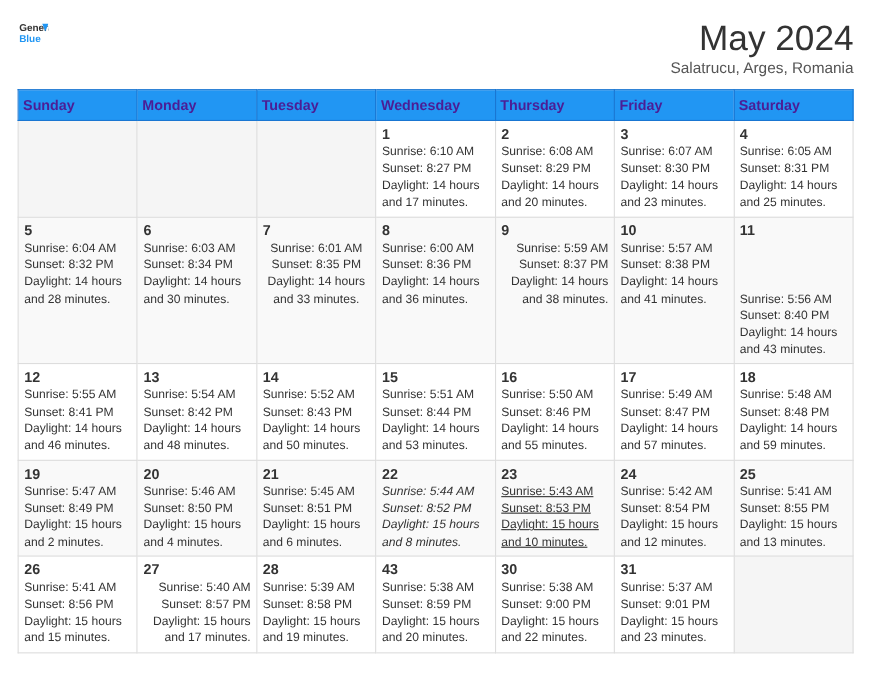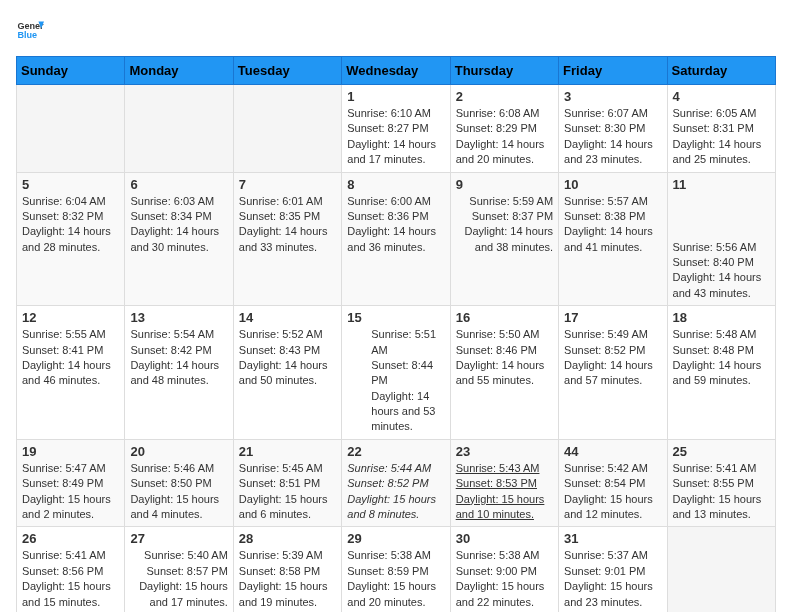--- a/index.html
+++ b/index.html
@@ -38,21 +38,21 @@
       font-weight: normal;
       color: #555;
     }
     .calendar {
       width: 100%;
       border-collapse: collapse;
       border: 1px solid #ccc;
     }
     .calendar th {
       background: #2196F3;
-      color: #000000;
+      color: #4c1d95;
       font-size: 13px;
       font-weight: bold;
       padding: 6px 4px;
       text-align: left;
       border: 1px solid #1976D2;
     }
     .calendar td {
       vertical-align: top;
       border: 1px solid #ddd;
       padding: 4px 5px;
@@ -85,20 +85,24 @@
 </head>
 <body>
 
 <div class="header">
   <div class="logo">
     <svg class="logo-icon" viewBox="0 0 40 40">
       <text x="2" y="18" font-size="13" font-weight="bold" fill="#333">General</text>
       <text x="2" y="32" font-size="13" font-weight="bold" fill="#2196F3">Blue</text>
       <polygon points="32,8 40,8 36,18" fill="#2196F3"></polygon>
     </svg>
+  </div>
+  <div class="title-block">
+    <h1>May 2024</h1>
+    <h2>Salatrucu, Arges, Romania</h2>
   </div>
 </div>
 
 <table class="calendar">
   <thead>
     <tr>
     <th>Sunday</th>
         <th>Monday</th>
         <th>Tuesday</th>
         <th>Wednesday</th>
@@ -145,21 +149,21 @@
 Daylight: 14 hours and 28 minutes.</div>
         </td>
         <td>
           <span class="day-num">6</span>
           <div class="day-info" style="white-space: pre-line;">Sunrise: 6:03 AM
 Sunset: 8:34 PM
 Daylight: 14 hours and 30 minutes.</div>
         </td>
         <td>
           <span class="day-num">7</span>
-          <div class="day-info" style="white-space: pre-line;">Sunrise: 6:01 AM
+          <div class="day-info" style="white-space: pre-line; text-align: center;">Sunrise: 6:01 AM
 Sunset: 8:35 PM
 Daylight: 14 hours and 33 minutes.</div>
         </td>
         <td>
           <span class="day-num">8</span>
           <div class="day-info" style="white-space: pre-line;">Sunrise: 6:00 AM
 Sunset: 8:36 PM
 Daylight: 14 hours and 36 minutes.</div>
         </td>
         <td>
@@ -195,34 +199,34 @@
 Daylight: 14 hours and 48 minutes.</div>
         </td>
         <td>
           <span class="day-num">14</span>
           <div class="day-info" style="white-space: pre-line;">Sunrise: 5:52 AM
 Sunset: 8:43 PM
 Daylight: 14 hours and 50 minutes.</div>
         </td>
         <td>
           <span class="day-num">15</span>
-          <div class="day-info" style="white-space: pre-line; margin-left: 24px;">Sunrise: 5:51 AM
+          <div class="day-info" style="white-space: pre-line;">Sunrise: 5:51 AM
 Sunset: 8:44 PM
 Daylight: 14 hours and 53 minutes.</div>
         </td>
         <td>
           <span class="day-num">16</span>
           <div class="day-info" style="white-space: pre-line;">Sunrise: 5:50 AM
 Sunset: 8:46 PM
 Daylight: 14 hours and 55 minutes.</div>
         </td>
         <td>
           <span class="day-num">17</span>
           <div class="day-info" style="white-space: pre-line;">Sunrise: 5:49 AM
-Sunset: 8:52 PM
+Sunset: 8:47 PM
 Daylight: 14 hours and 57 minutes.</div>
         </td>
         <td>
           <span class="day-num">18</span>
           <div class="day-info" style="white-space: pre-line;">Sunrise: 5:48 AM
 Sunset: 8:48 PM
 Daylight: 14 hours and 59 minutes.</div>
         </td>
       </tr>
       <tr>
@@ -250,21 +254,21 @@
 Sunset: 8:52 PM
 Daylight: 15 hours and 8 minutes.</div>
         </td>
         <td>
           <span class="day-num">23</span>
           <div class="day-info" style="white-space: pre-line; text-decoration: underline;">Sunrise: 5:43 AM
 Sunset: 8:53 PM
 Daylight: 15 hours and 10 minutes.</div>
         </td>
         <td>
-          <span class="day-num">44</span>
+          <span class="day-num">24</span>
           <div class="day-info" style="white-space: pre-line;">Sunrise: 5:42 AM
 Sunset: 8:54 PM
 Daylight: 15 hours and 12 minutes.</div>
         </td>
         <td>
           <span class="day-num">25</span>
           <div class="day-info" style="white-space: pre-line;">Sunrise: 5:41 AM
 Sunset: 8:55 PM
 Daylight: 15 hours and 13 minutes.</div>
         </td>
@@ -282,21 +286,21 @@
 Sunset: 8:57 PM
 Daylight: 15 hours and 17 minutes.</div>
         </td>
         <td>
           <span class="day-num">28</span>
           <div class="day-info" style="white-space: pre-line;">Sunrise: 5:39 AM
 Sunset: 8:58 PM
 Daylight: 15 hours and 19 minutes.</div>
         </td>
         <td>
-          <span class="day-num">29</span>
+          <span class="day-num">43</span>
           <div class="day-info" style="white-space: pre-line;">Sunrise: 5:38 AM
 Sunset: 8:59 PM
 Daylight: 15 hours and 20 minutes.</div>
         </td>
         <td>
           <span class="day-num">30</span>
           <div class="day-info" style="white-space: pre-line;">Sunrise: 5:38 AM
 Sunset: 9:00 PM
 Daylight: 15 hours and 22 minutes.</div>
         </td>

